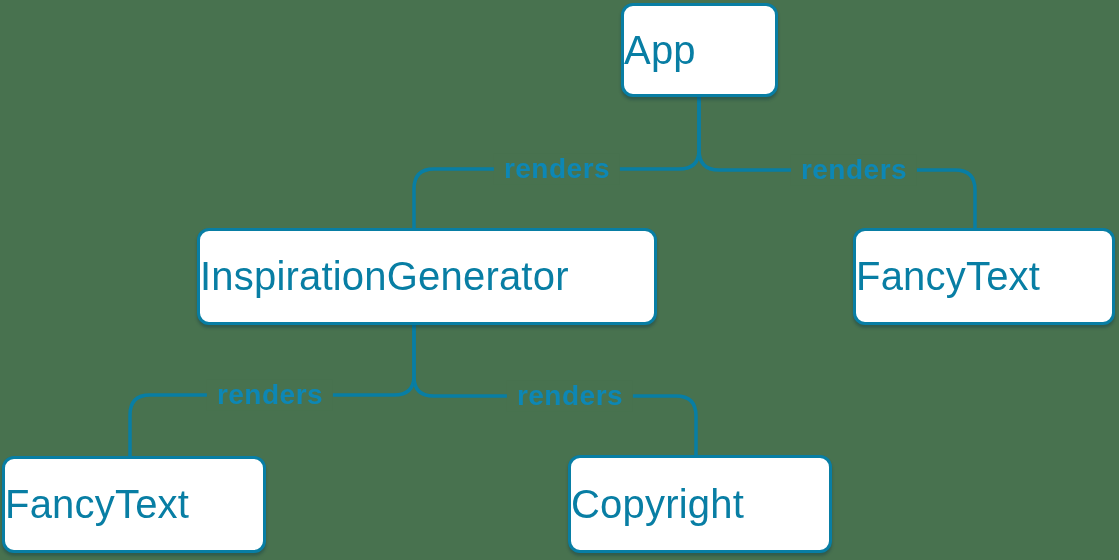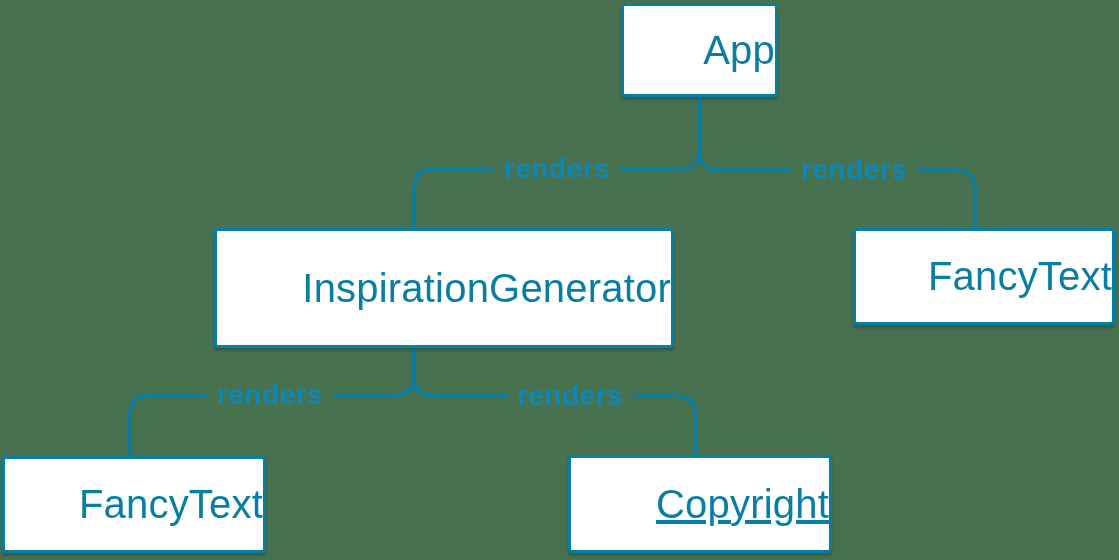--- a/index.html
+++ b/index.html
@@ -16,46 +16,46 @@
     font-family:"Liberation Sans", sans-serif;
     overflow:hidden;position:relative;
   }
   .stage{position:absolute;inset:0;}
   svg.edges{position:absolute;left:0;top:0;width:1119px;height:560px;display:block;}
   svg.edges path{stroke:var(--accent);stroke-width:3.5;fill:none;}
   .node{
     position:absolute;
     background:var(--node_fill);
     border:3px solid var(--accent);
-    border-radius:4px;
-    display:flex;align-items:center;justify-content:flex-end;
+    border-radius:12px;
+    display:flex;align-items:center;justify-content:flex-start;
     color:var(--accent);
     font-size:40px;
     letter-spacing:0.2px;
     box-shadow:0 3px 3px rgba(10,50,70,0.35);
   }
   .edge-label{
     position:absolute;
     transform:translate(-50%,-50%);
     background:var(--background);
     color:var(--label_color);
     font-size:28px;
     font-weight:600;
     letter-spacing:0.5px;
     padding:0 10px;
     line-height:1.1;
     white-space:nowrap;
     text-align:center;
   }
   
   .node-app{left:621px;top:3px;width:157px;height:94px;}
-  .node-inspiration-generator{left:214px;top:228px;width:460px;height:120px;}
+  .node-inspiration-generator{left:197px;top:228px;width:460px;height:97px;}
   .node-fancy-text-right{left:853px;top:228px;width:262px;height:97px;}
   .node-fancy-text-left{left:2px;top:456px;width:264px;height:97px;}
-  .node-copyright{left:568px;top:455px;width:264px;height:98px;text-decoration:underline;}
+  .node-copyright{left:568px;top:455px;width:264px;height:98px;}
   
   .label-a-left{left:557px;top:169px;}
   .label-a-right{left:854px;top:170px;}
   .label-b-left{left:270px;top:395px;}
   .label-b-right{left:570px;top:396px;}
 </style>
 </head>
 <body>
 
 <div class="stage">

